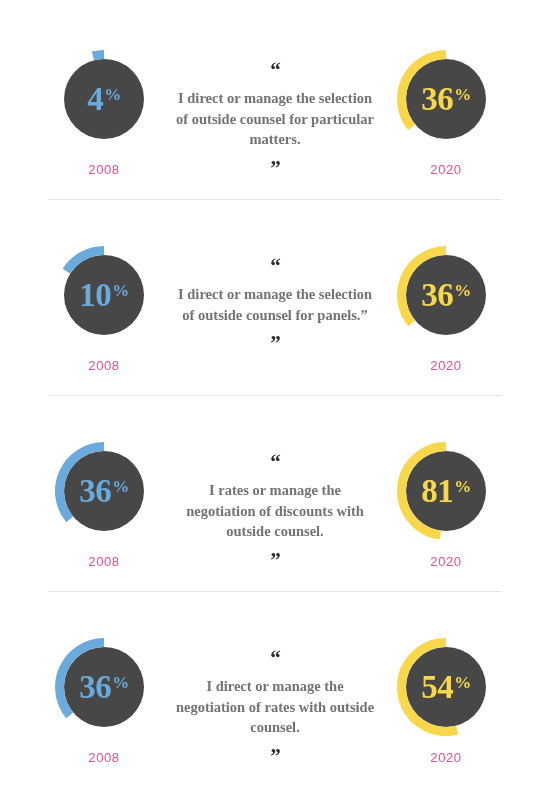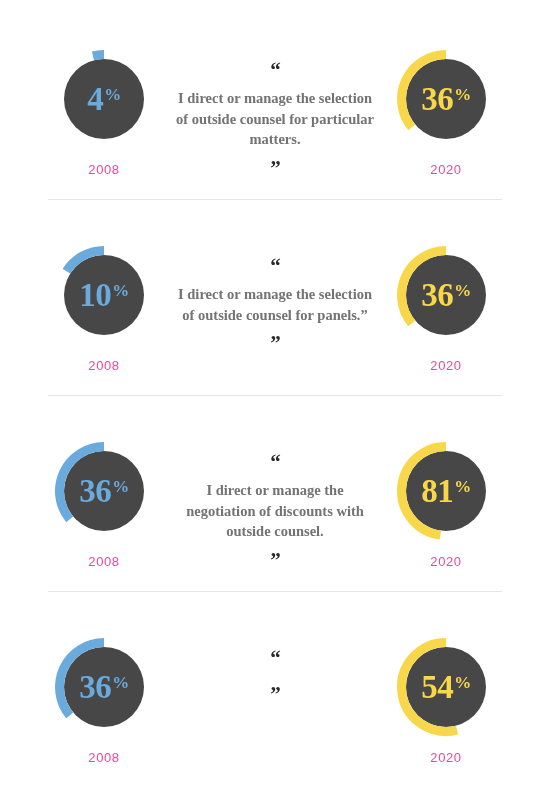--- a/index.html
+++ b/index.html
@@ -226,21 +226,21 @@
         <div class="donut-value v-blue">
           <span class="num">36</span>
             <span class="pct">%</span>
         </div>
       </div>
       <div class="year-label">2008</div>
     </div>
 
     <div class="quote-col">
       <div class="quote-mark quote-open">“</div>
-      <div class="quote-text">I direct or manage the negotiation of discounts with outside counsel.</div>
+      <div class="quote-text">I rates or manage the negotiation of discounts with outside counsel.</div>
       <div class="quote-mark quote-close">”</div>
     </div>
 
     <div class="donut-col">
       <div class="donut-wrap">
         <svg class="donut-svg" viewBox="0 0 98 98">
           <circle cx="49" cy="49" r="40" fill="#474747"></circle>
           <path class="arc" fill="none" stroke="#f8d84a" stroke-width="9" d="M 49 4.5 A 44.5 44.5 0 0 0 43.423 93.149"></path>
         </svg>
         <div class="donut-value v-yellow">
@@ -264,20 +264,21 @@
         <div class="donut-value v-blue">
           <span class="num">36</span>
             <span class="pct">%</span>
         </div>
       </div>
       <div class="year-label">2008</div>
     </div>
 
     <div class="quote-col">
       <div class="quote-mark quote-open">“</div>
+      <div class="quote-text">I direct or manage the negotiation of rates with outside counsel.</div>
       <div class="quote-mark quote-close">”</div>
     </div>
 
     <div class="donut-col">
       <div class="donut-wrap">
         <svg class="donut-svg" viewBox="0 0 98 98">
           <circle cx="49" cy="49" r="40" fill="#474747"></circle>
           <path class="arc" fill="none" stroke="#f8d84a" stroke-width="9" d="M 49 4.5 A 44.5 44.5 0 1 0 60.067 92.102"></path>
         </svg>
         <div class="donut-value v-yellow">

